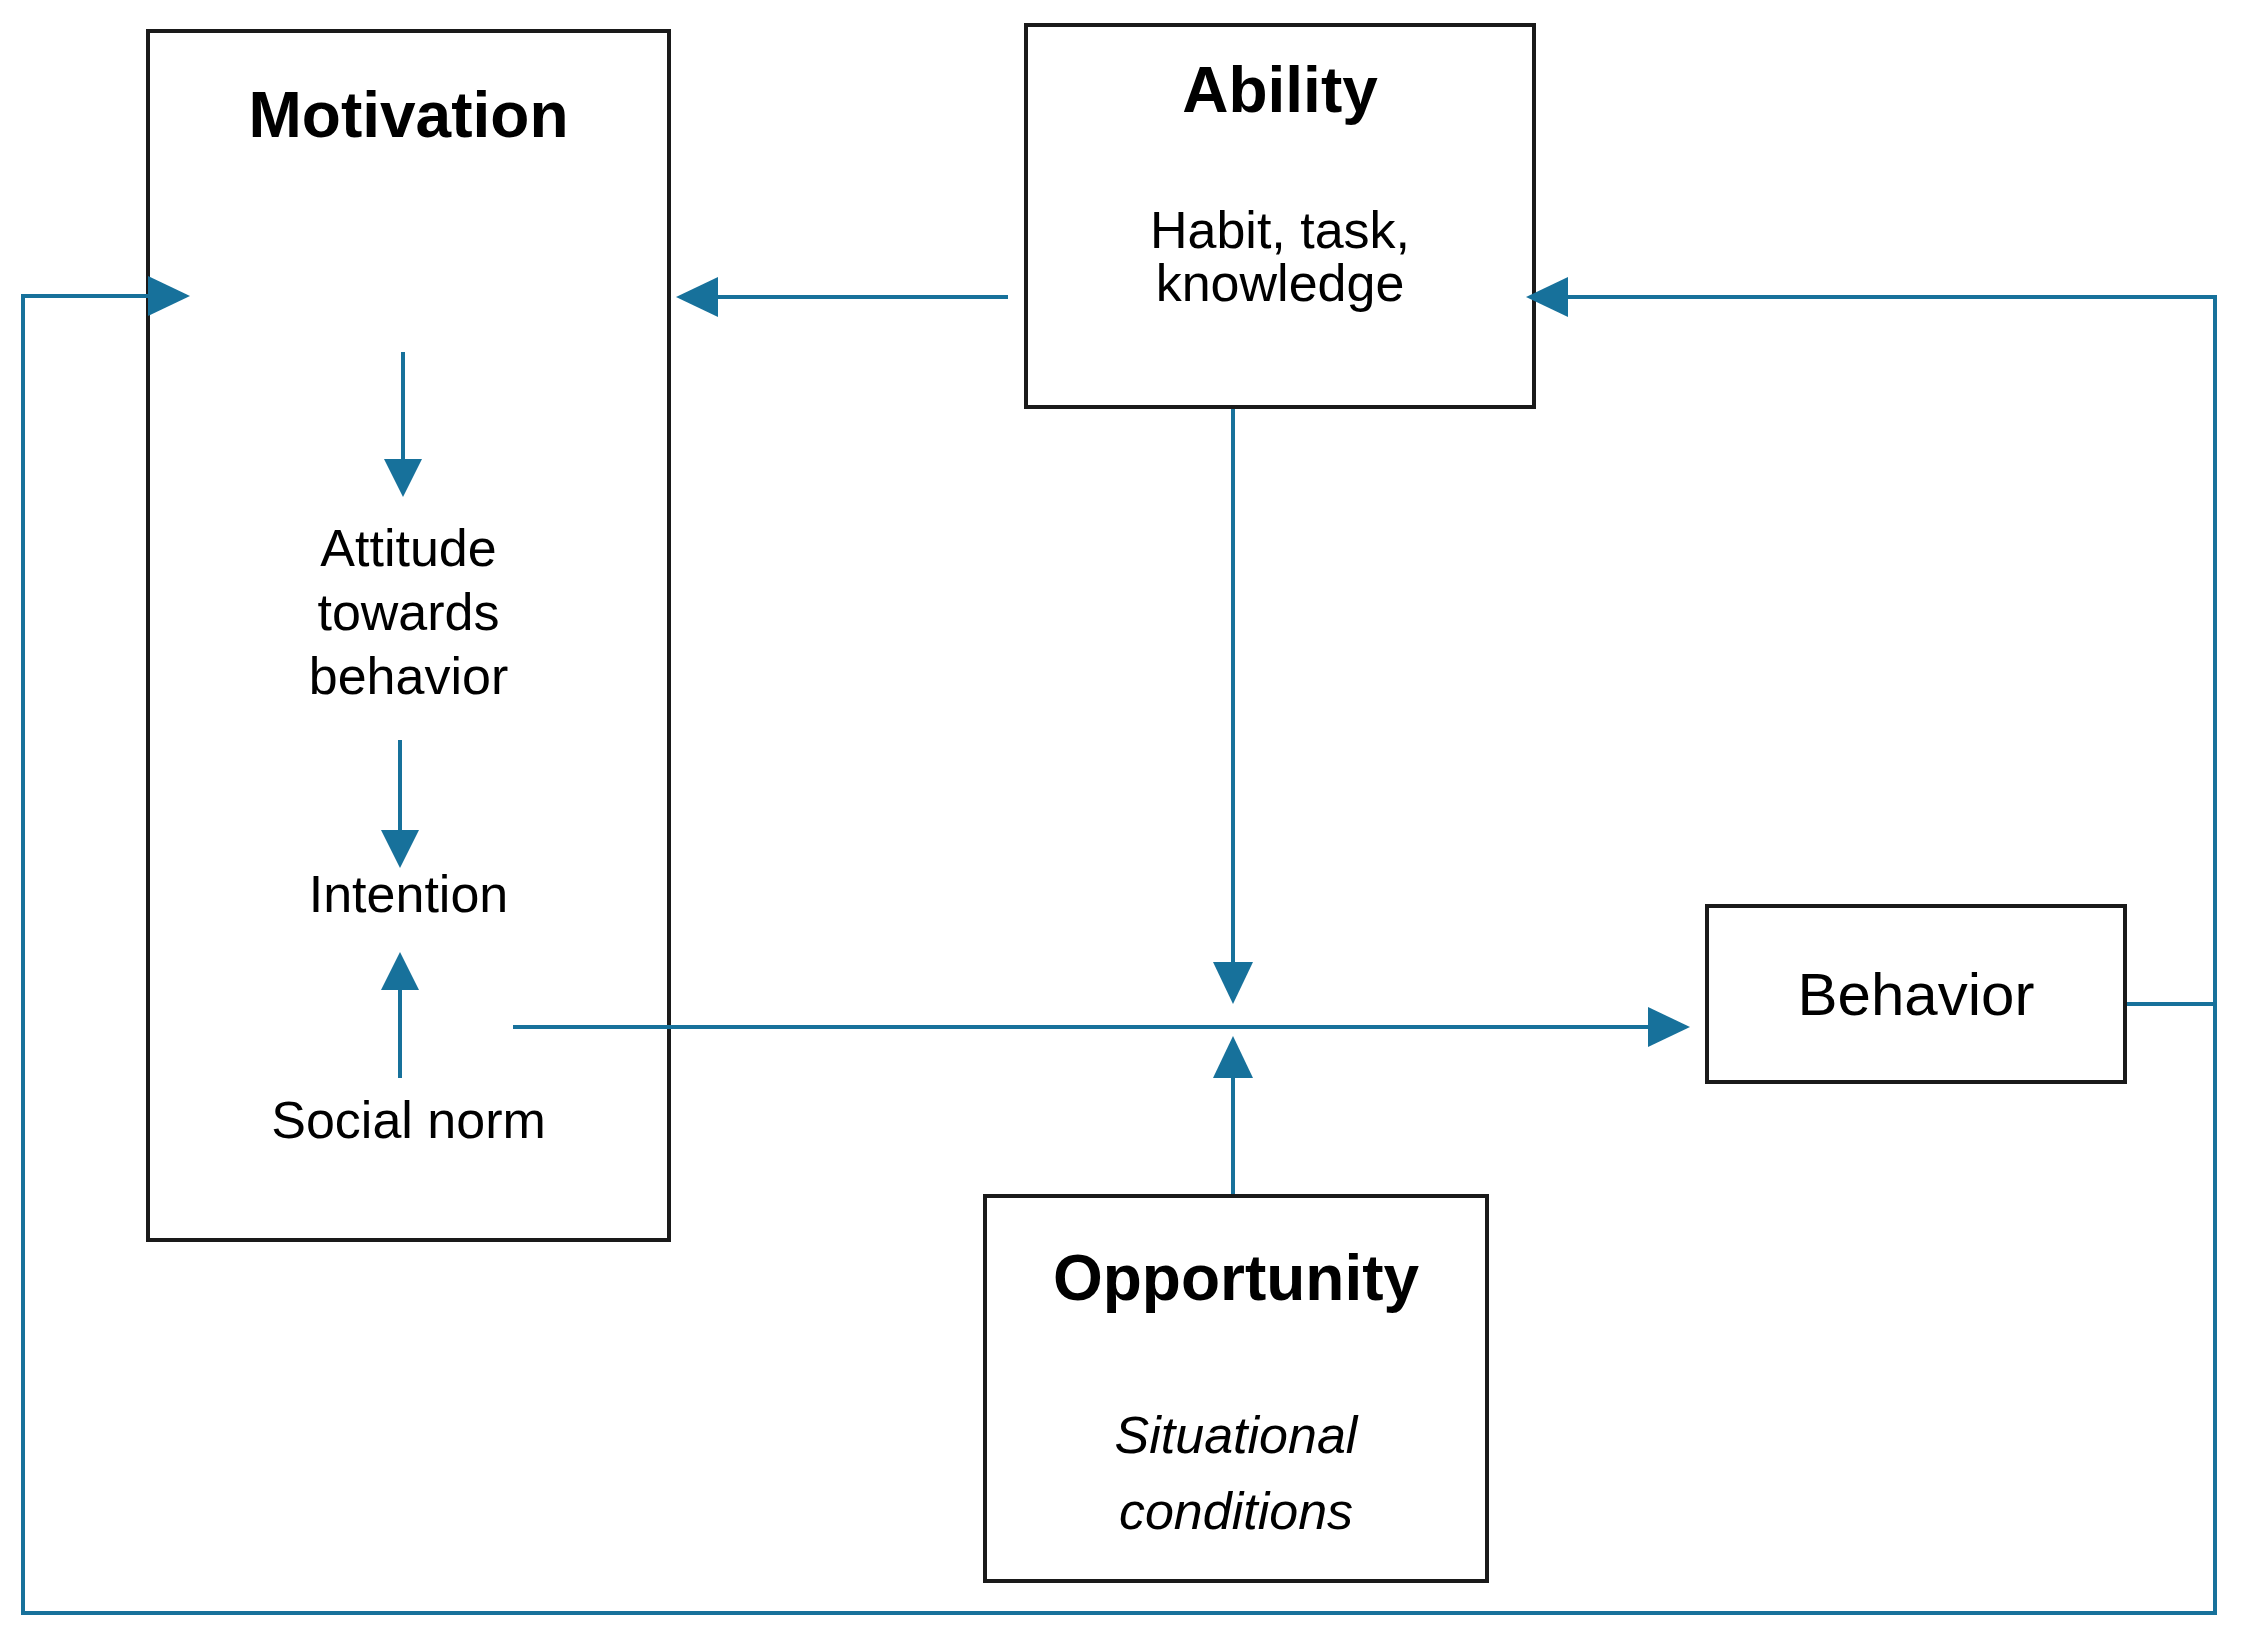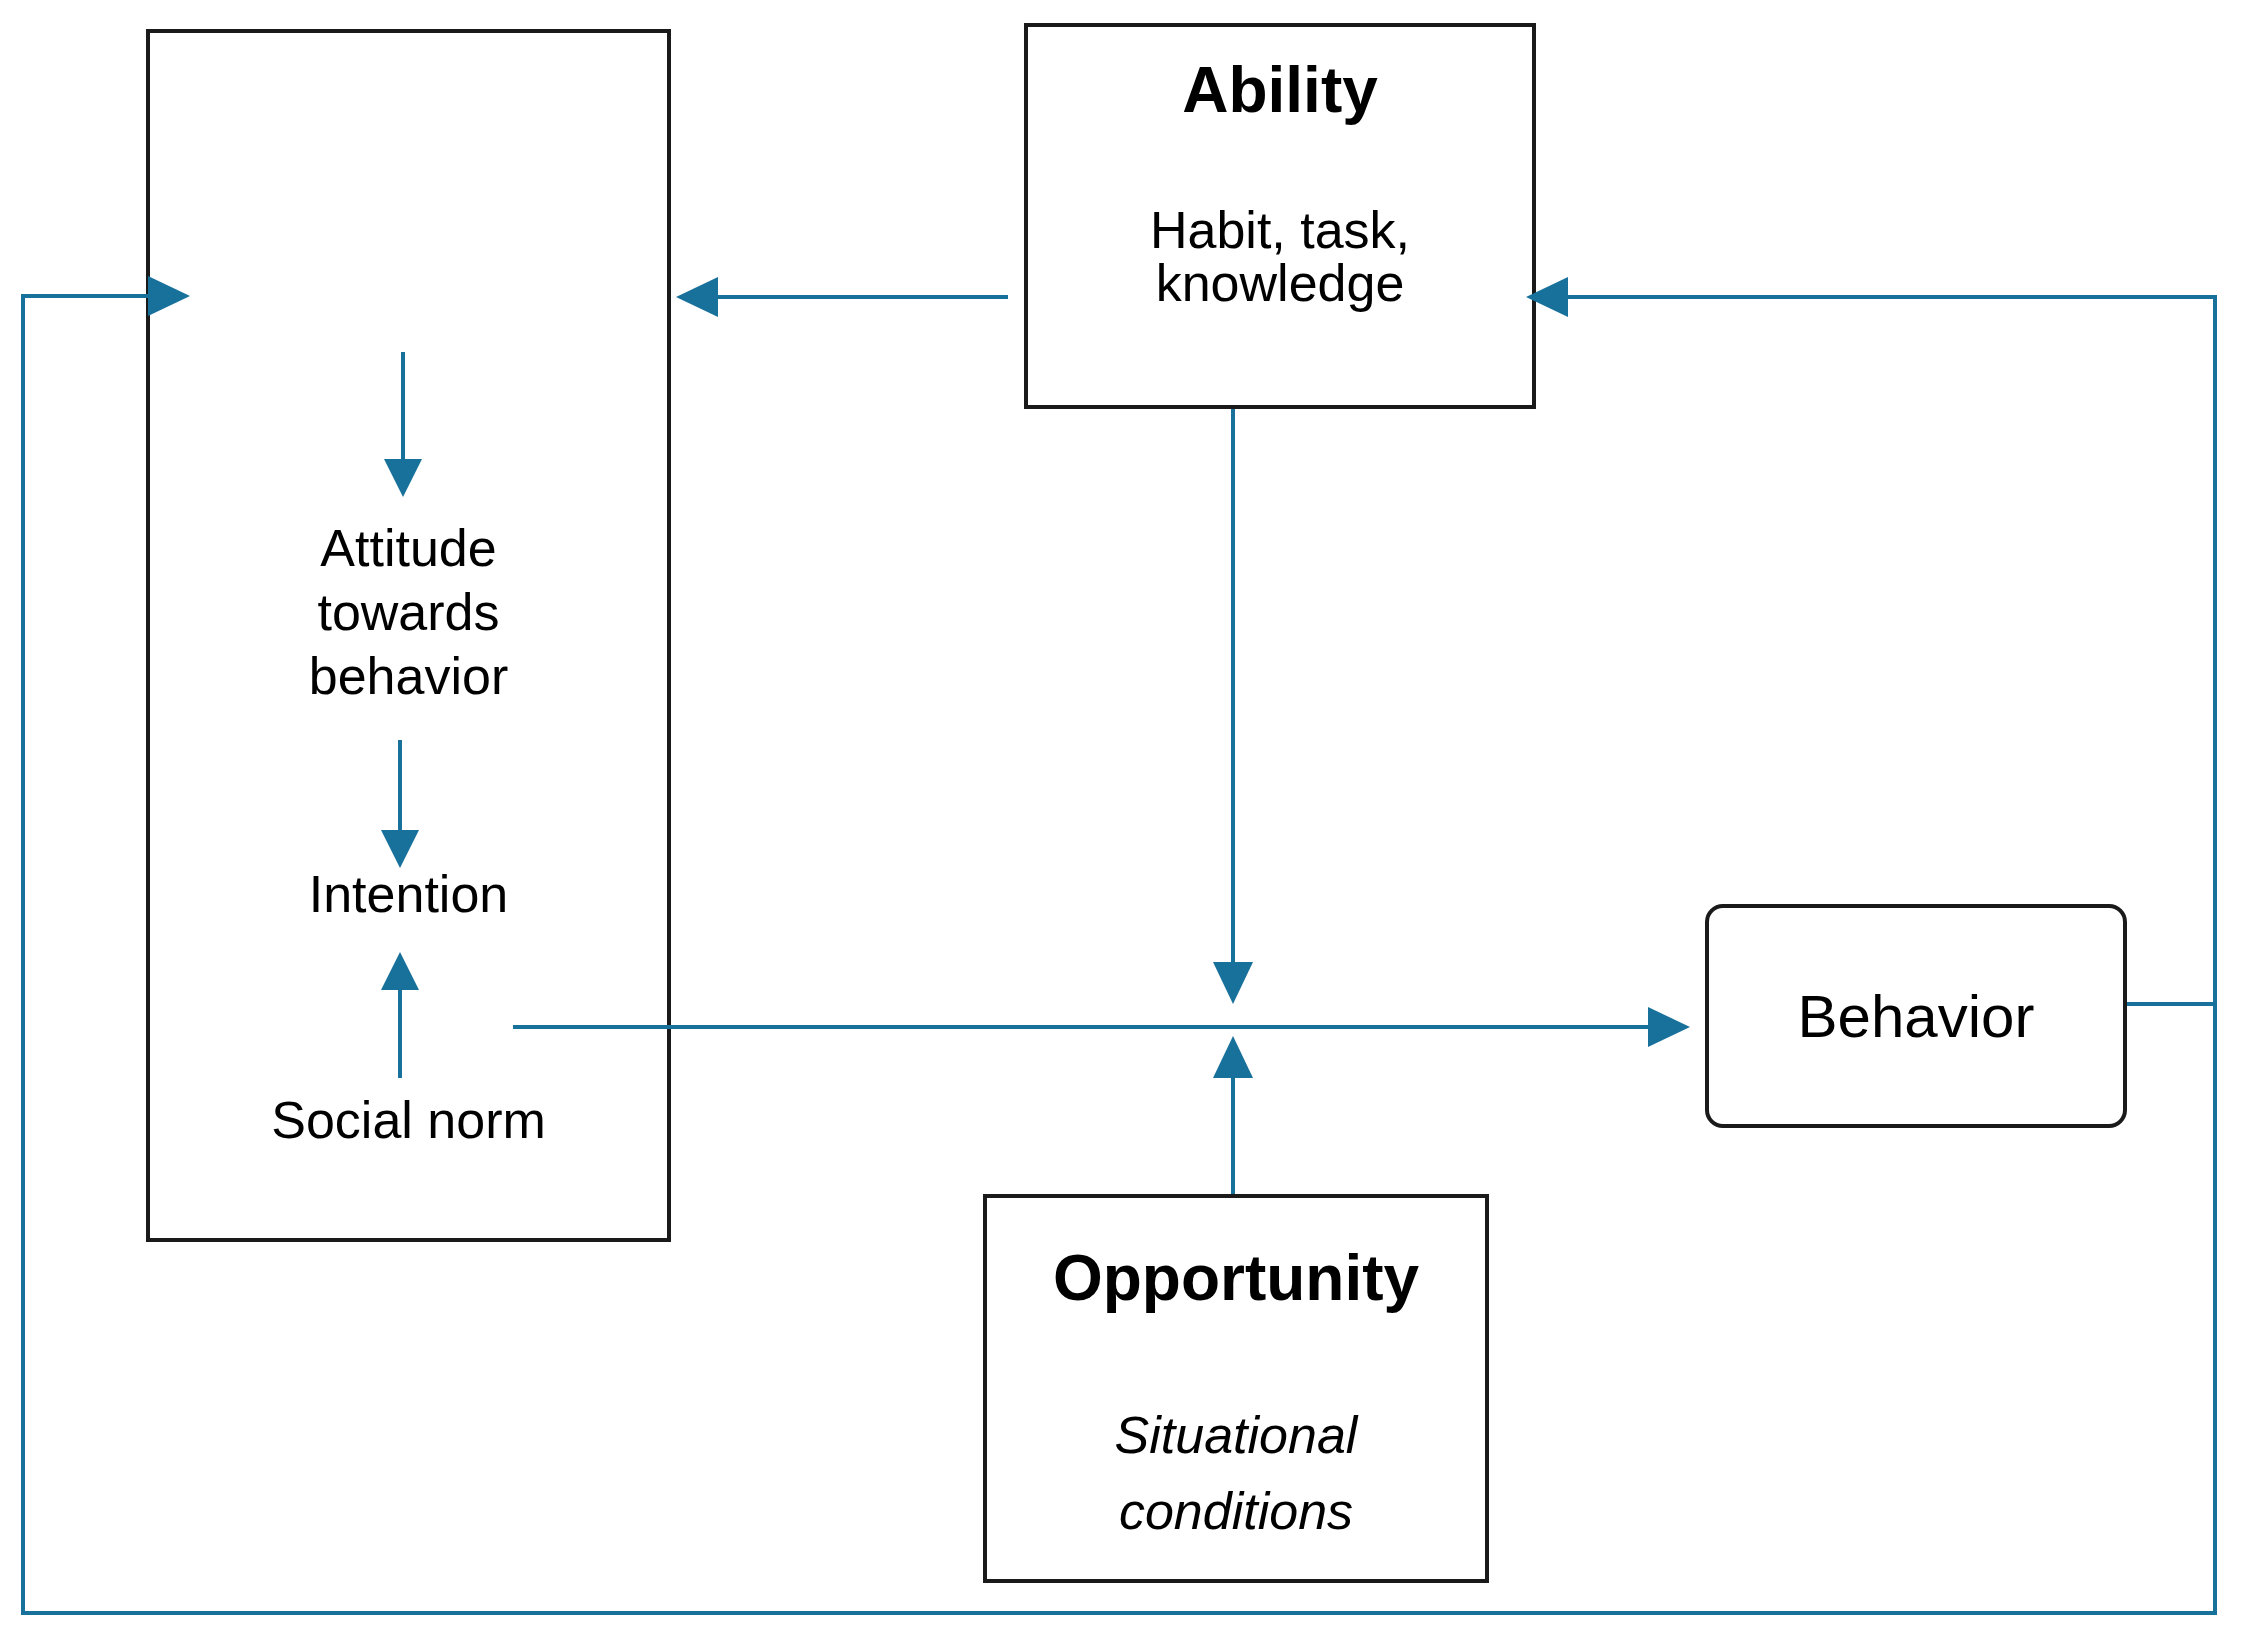--- a/index.html
+++ b/index.html
@@ -27,24 +27,23 @@
     font-size:64px;line-height:72px;
   }
   .box-text{
     position:absolute;left:50%;transform:translateX(-50%);
     text-align:center;font-size:52px;
   }
   #motivation-box{left:146px;top:29px;width:525px;height:1213px;}
   #ability-box{left:1024px;top:23px;width:512px;height:386px;}
   #opportunity-box{left:983px;top:1194px;width:506px;height:389px;}
   #behavior-box{
-    left:1705px;top:904px;width:422px;height:224px;
+    left:1705px;top:904px;width:422px;height:180px;
     display:flex;align-items:center;justify-content:center;
     font-size:60px;
-    border-radius:18px;
   }
   #motivation-title{top:46px;}
   #belief-text{top:167px;width:340px;line-height:72px;}
   #attitude-text{top:483px;width:270px;line-height:64px;}
   #intention-text{top:829px;width:100%;line-height:64px;}
   #social-text{top:1055px;width:100%;line-height:64px;}
   #ability-title{top:27px;}
   #ability-text{top:177px;width:350px;line-height:53px;}
   #opportunity-title{top:44px;text-align:center;}
   #opportunity-text{top:199px;width:330px;line-height:76px;font-style:italic;}
@@ -54,20 +53,21 @@
   }
   .edge{stroke:var(--accent);stroke-width:4;fill:none;}
   .head{fill:var(--accent);stroke:none;}
 </style>
 </head>
 <body>
 
 <div class="canvas">
 
   <div class="box" id="motivation-box">
+    <div class="box-title" id="motivation-title">Motivation</div>
     <div class="box-text" id="attitude-text">Attitude towards behavior</div>
     <div class="box-text" id="intention-text">Intention</div>
     <div class="box-text" id="social-text">Social norm</div>
   </div>
 
   <div class="box" id="ability-box">
     <div class="box-title" id="ability-title">Ability</div>
     <div class="box-text" id="ability-text">Habit, task, knowledge</div>
   </div>
 

